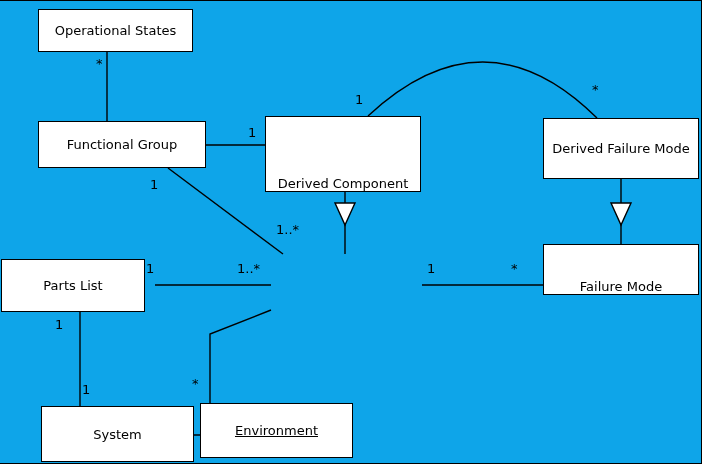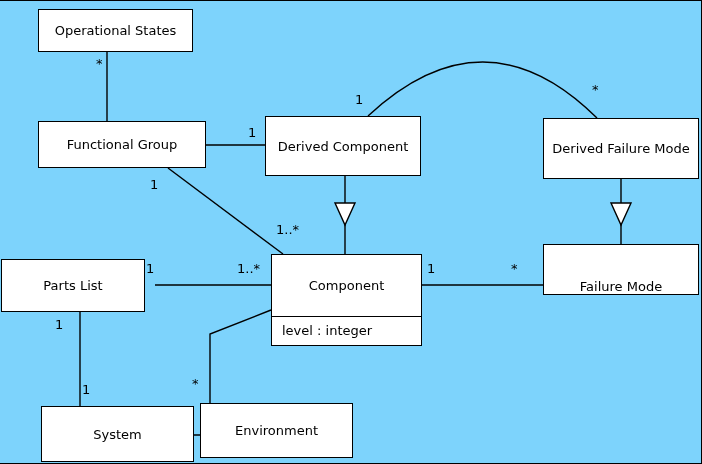--- a/index.html
+++ b/index.html
@@ -2,21 +2,21 @@
 <html><head>
 <meta charset="utf-8">
 <style>
   * { margin: 0; padding: 0; box-sizing: border-box; }
   html, body { background: #ffffff; }
   body { font-family: "DejaVu Sans", "Liberation Sans", sans-serif; }
   .canvas {
     position: relative;
     width: 702px;
     height: 464px;
-    background: #7dd3fc;
+    background: #0ea5e9;
     border-top: 1px solid #000;
     border-right: 1px solid #000;
     border-bottom: 1px solid #000;
     overflow: hidden;
   }
   svg.wires {
     position: absolute;
     left: 0; top: 0;
     width: 702px; height: 464px;
   }
@@ -89,50 +89,42 @@
   </svg>
 
   <div class="node" style="left:38px; top:8px; width:155px; height:43px;">
     <span>Operational States</span>
   </div>
 
   <div class="node" style="left:38px; top:120px; width:168px; height:47px;">
     <span>Functional Group</span>
   </div>
 
-  <div class="node" style="left:265px; top:115px; width:156px; height:60px;">
+  <div class="node" style="left:265px; top:115px; width:156px; height:76px;align-items:flex-end;">
     <span>Derived Component</span>
   </div>
 
   <div class="node" style="left:543px; top:117px; width:156px; height:61px;">
     <span>Derived Failure Mode</span>
   </div>
 
   <div class="node" style="left:1px; top:258px; width:144px; height:53px;">
     <span>Parts List</span>
   </div>
 
-  <div class="node compartments" style="left:271px; top:253px; width:151px; height:92px;">
-    <div class="name-compartment">
-      <span>Component</span>
-    </div>
-    <div class="attr-compartment">
-      <span>level : integer</span>
-    </div>
-  </div>
 
   <div class="node" style="left:543px; top:243px; width:156px; height:51px;align-items:flex-end;">
     <span>Failure Mode</span>
   </div>
 
   <div class="node" style="left:1px; top:405px; width:153px; height:56px;margin-left:40px;">
     <span>System</span>
   </div>
 
-  <div class="node" style="left:200px; top:402px; width:153px; height:55px;">
+  <div class="node" style="left:200px; top:402px; width:153px; height:55px;text-decoration:underline;">
     <span>Environment</span>
   </div>
 
   <span class="mult" style="left:96px; top:56px;">*</span>
 
   <span class="mult" style="left:248px; top:125px;">1</span>
 
   <span class="mult" style="left:355px; top:92px;">1</span>
 
   <span class="mult" style="left:592px; top:82px;">*</span>

